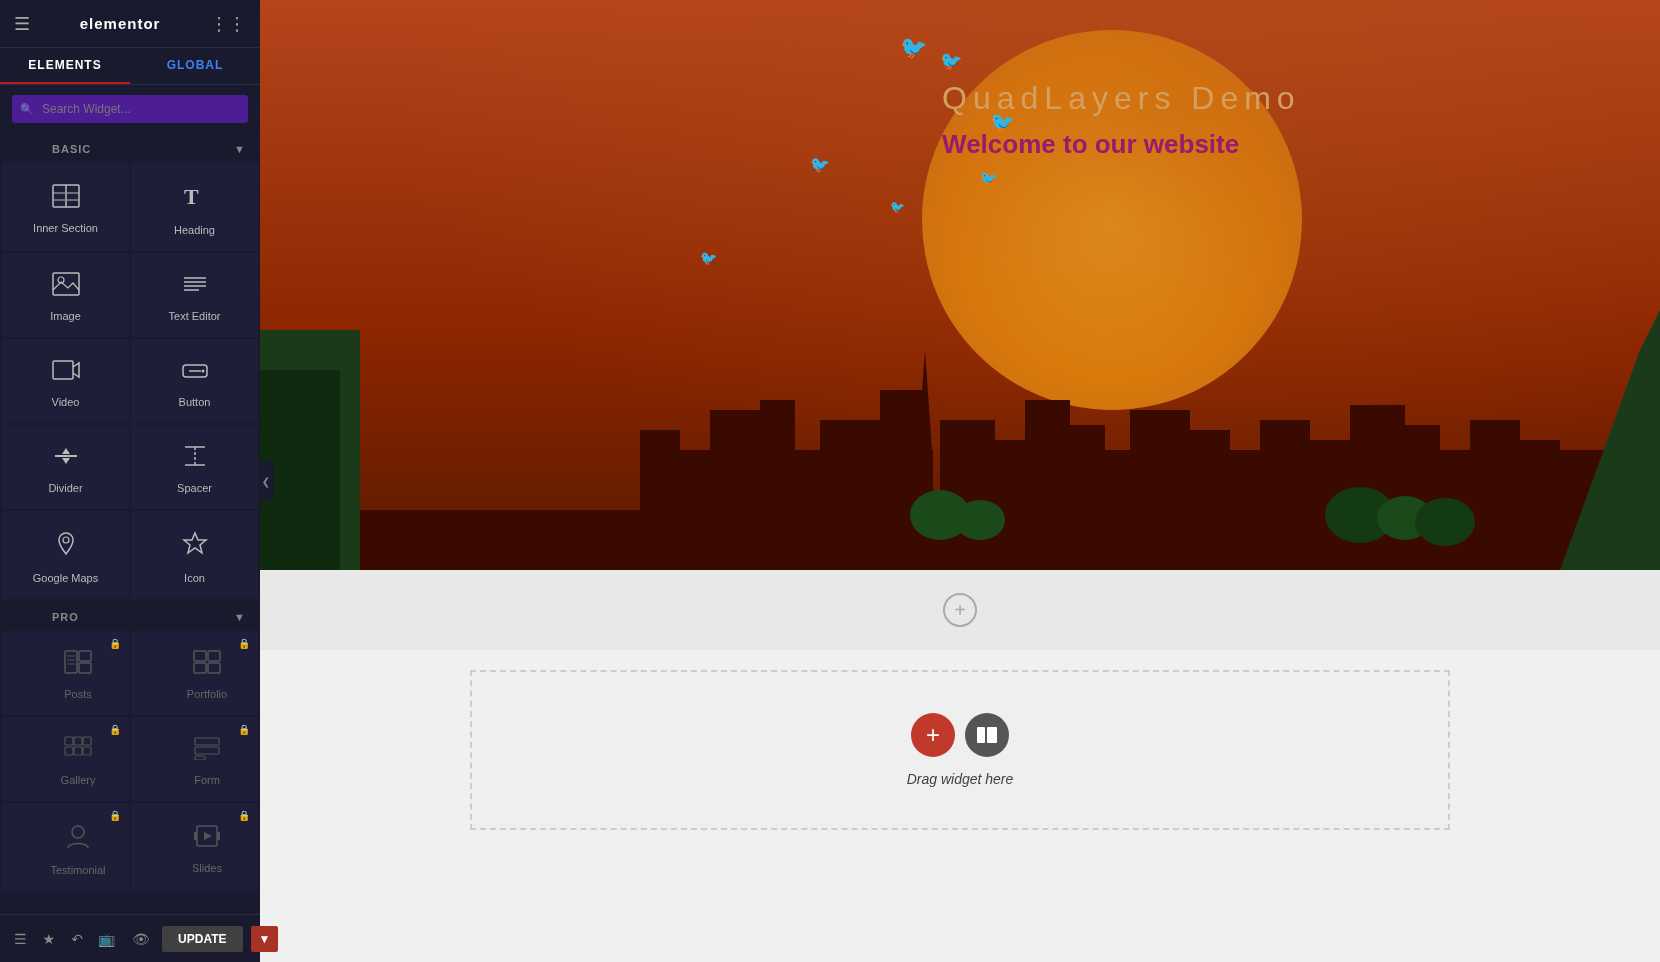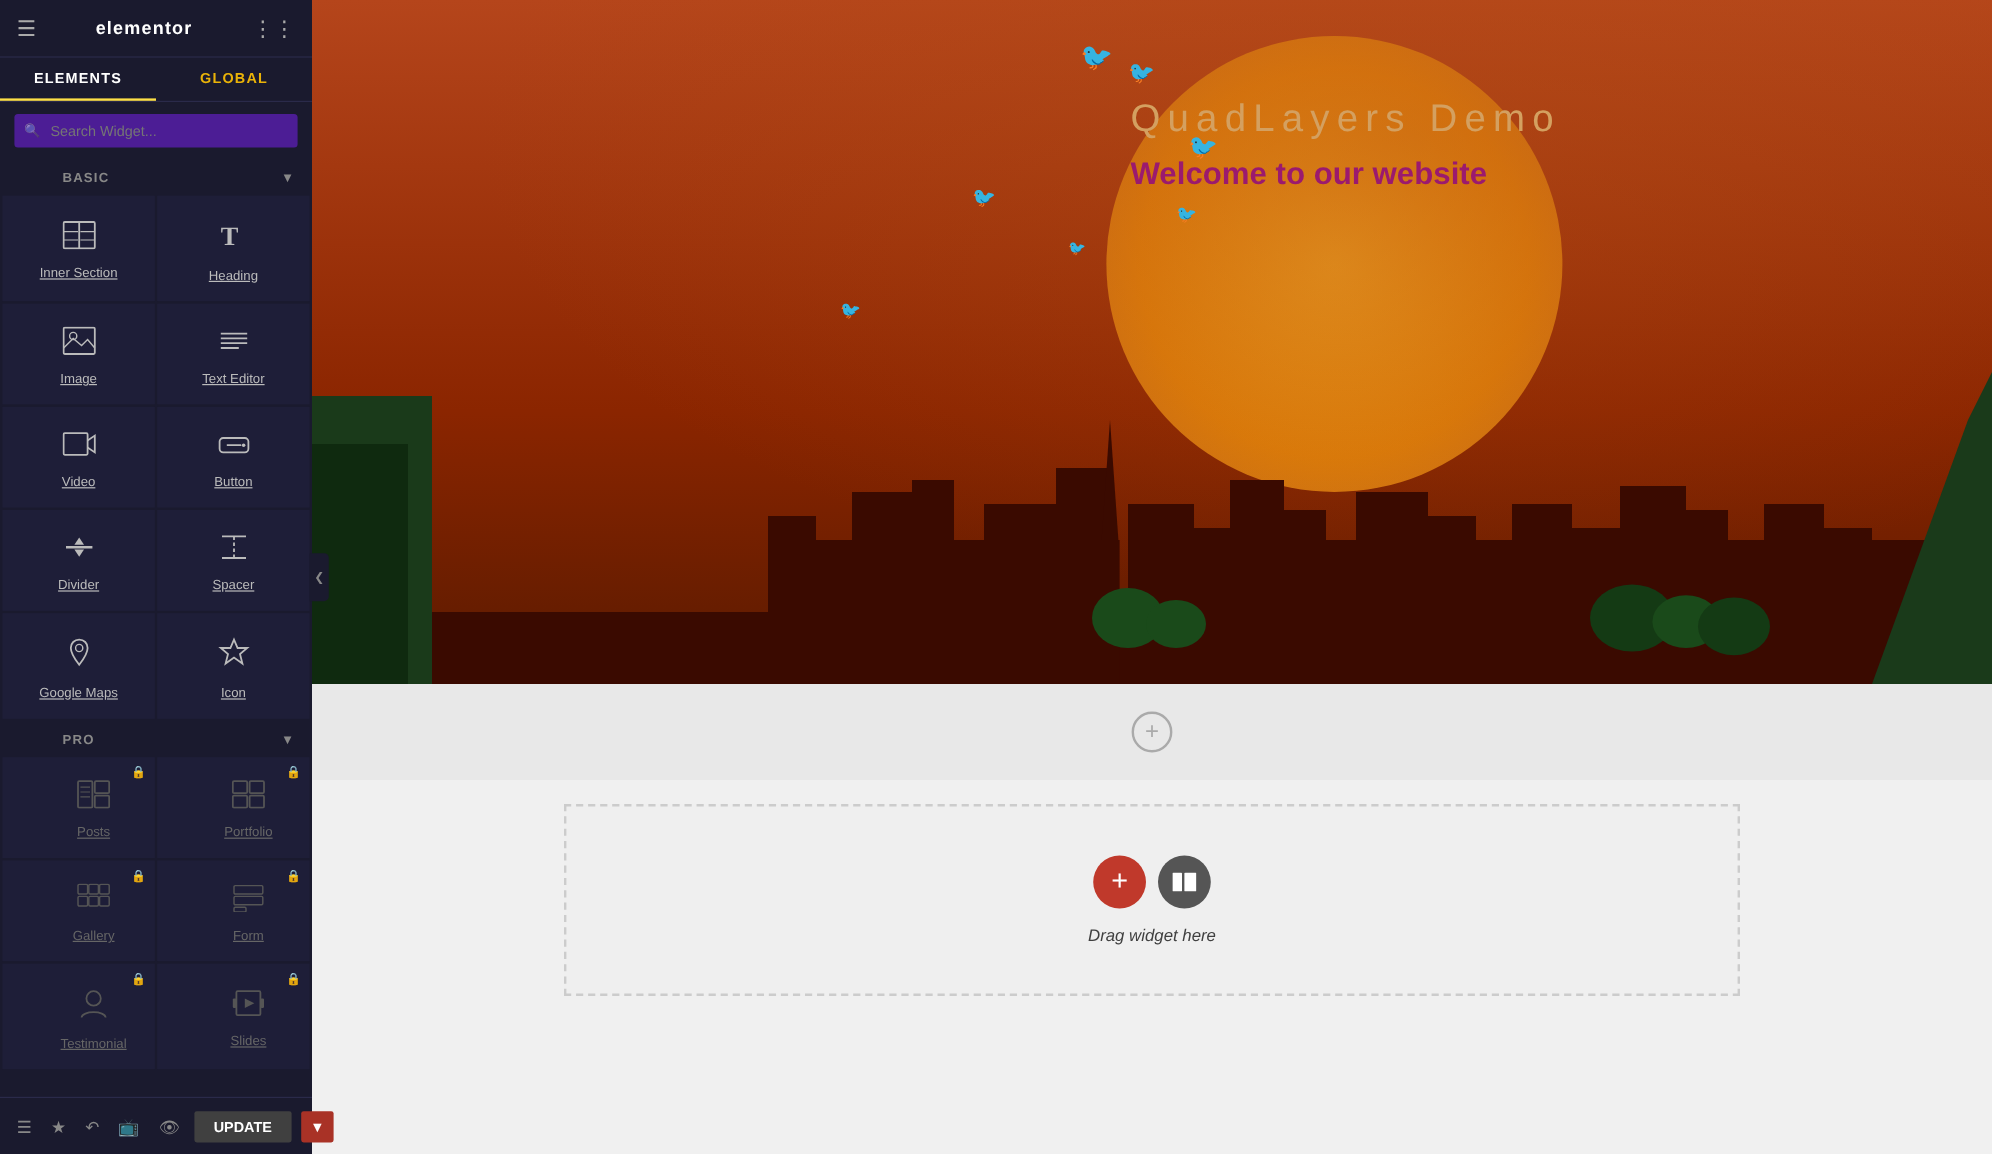--- a/index.html
+++ b/index.html
@@ -53,27 +53,27 @@
     }
 
     .sidebar-tab {
       flex: 1;
       text-align: center;
       padding: 10px 0;
       font-size: 12px;
       font-weight: bold;
       letter-spacing: 1px;
       cursor: pointer;
-      color: #eab308;
+      color: #3b82f6;
       text-transform: uppercase;
     }
 
     .sidebar-tab.active {
       color: #fff;
-      border-bottom: 2px solid #fde047;
+      border-bottom: 2px solid #b91c1c;
     }
 
     #search-area {
       padding: 10px 12px;
       flex-shrink: 0;
     }
 
     #search-area input {
       width: 100%;
       background: #4c1d95;
@@ -146,21 +146,20 @@
     .widget-item .icon {
       font-size: 22px;
       margin-bottom: 8px;
       color: #bbb;
     }
 
     .widget-item .label {
       font-size: 11px;
       color: #bbb;
       text-align: center;
-      text-decoration: underline;
     }
 
     .widget-item .lock-icon {
       position: absolute;
       top: 6px;
       right: 6px;
       font-size: 10px;
       color: #666;
     }
 

